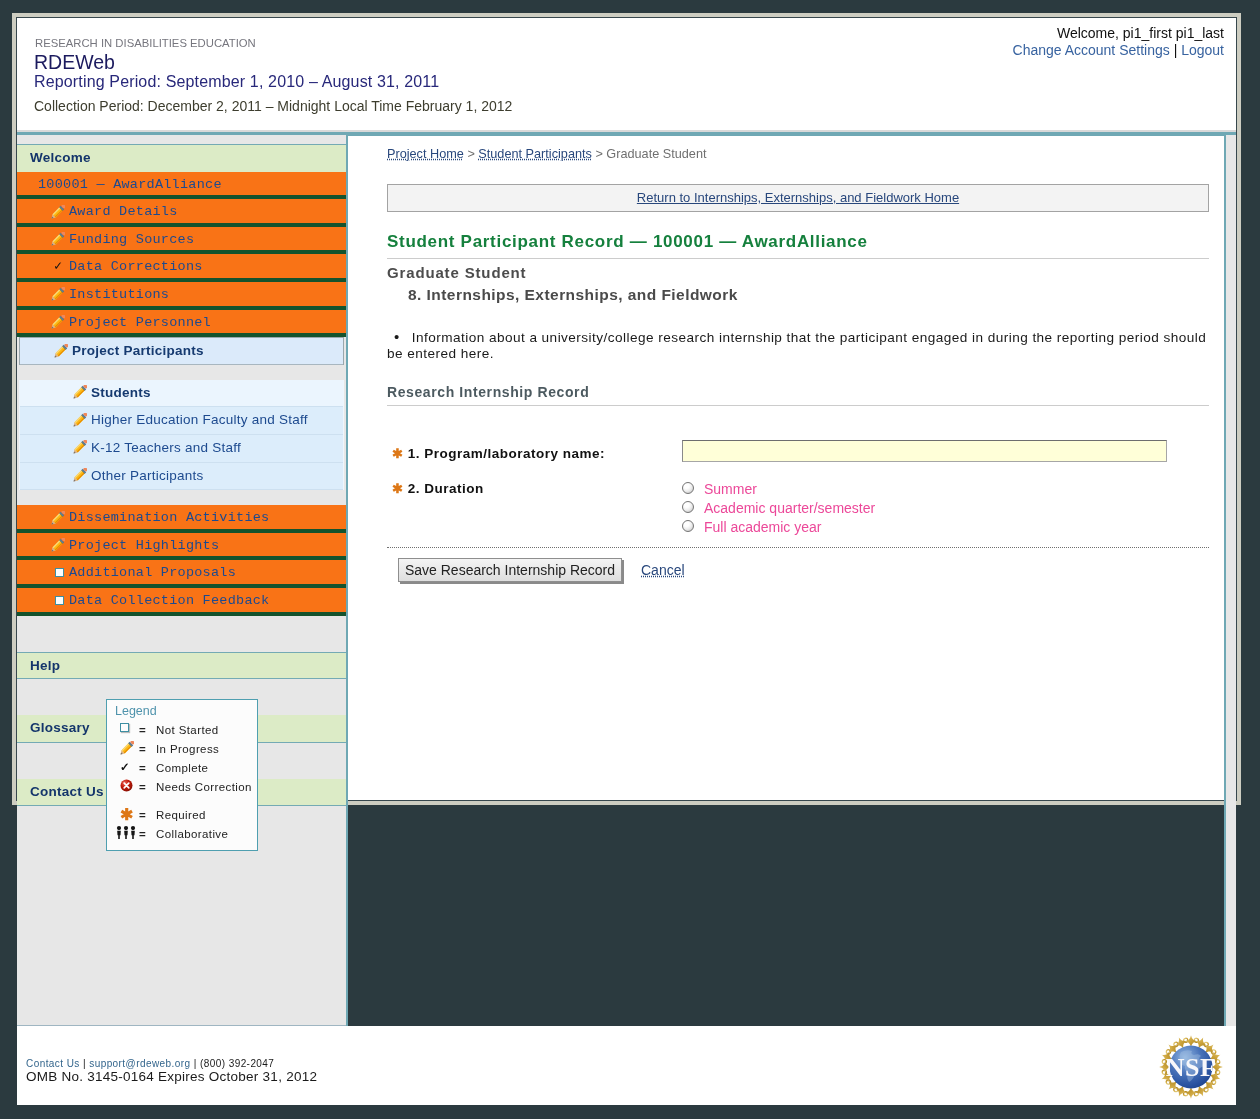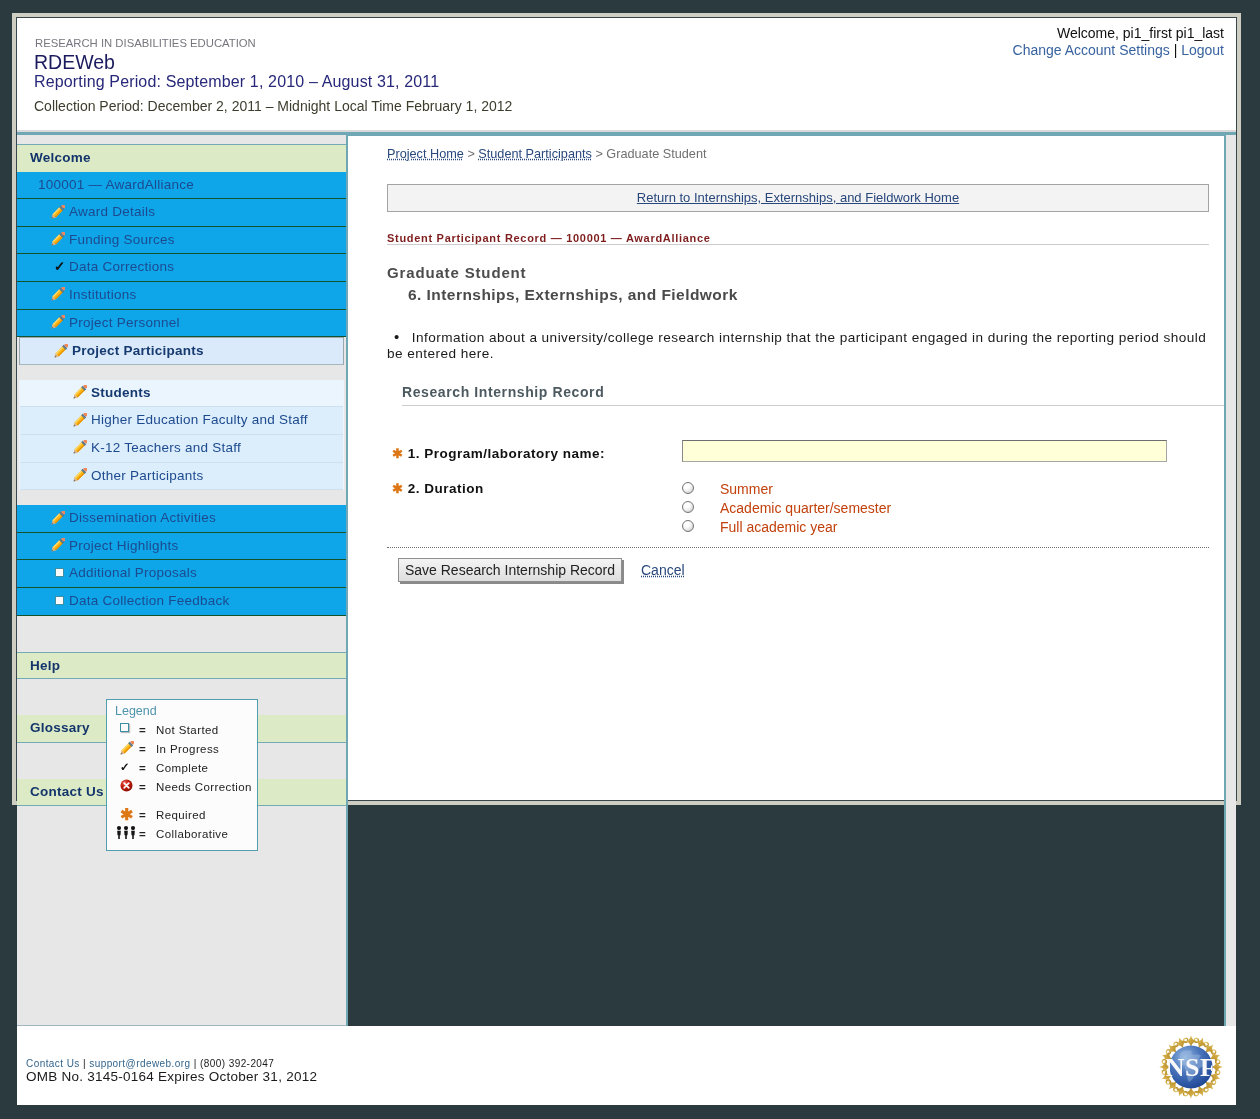--- a/index.html
+++ b/index.html
@@ -18,21 +18,21 @@
 
 .tealbar { position:absolute; left:0; top:112px; width:1219px; height:6px; background:#6fa8b4; border-top:2px solid #d9d9d9; }
 
 
 #sidebar { position:absolute; left:0; top:117px; width:329px; height:891px; background:#e7e7e7; border-bottom:1px solid #9fb6c2; }
 #sidediv { position:absolute; left:329px; top:117px; width:2px; height:891px; background:#6fa8b4; }
 #menu { position:absolute; left:0; top:9px; width:329px; }
 .mi { height:27.6px; line-height:25.5px; font-size:13.5px; letter-spacing:0.25px; position:relative; }
 .mi-green { background:#dcebc6; border-top:1px solid #74aab4; font-weight:bold; color:#14356b; padding-left:13px; }
 .mi-green2 { background:#dcebc6; border-bottom:1px solid #74aab4; font-weight:bold; color:#14356b; padding-left:13px;margin-top:36px; }
-.mi-blue { background:#0ea5e9; border-bottom:1px solid #14532d; color:#1d4a8f; }
+.mi-blue { background:#f97316; border-bottom:4px solid #14532d; color:#1d4a8f;font-family:Liberation Mono, monospace; }
 .mi-blue .txt { position:absolute; left:52px; }
 .mi .ico { position:absolute; left:34px; top:5.5px; }
 .mi .chk { position:absolute; left:37px; top:0px; font-weight:bold; color:#111; }
 .mi .box { position:absolute; left:38px; top:8px; width:9px; height:9px; border:1px solid #3e8fa3; background:#fdfdfd; }
 .grp { margin:0 2px; border:1px solid #9aa7ad; border-bottom:none; background:#dbeafa; }
 .grp .mi { height:26.6px; }
 .mi-pp { background:#dbeafa; color:#163a70; font-weight:bold; border-bottom:1px solid #a8b6bf; }
 .mi-pp .txt { position:absolute; left:52px; }
 .mi-pp .ico { position:absolute; left:34px; top:5.5px; }
 .sub { margin:15px 2px; background:#dcedfb; border-left:1px solid #eef6fd; border-right:1px solid #eef6fd; }
@@ -48,31 +48,31 @@
 .lrow .leq { position:absolute; left:32px; top:0; font-weight:bold; }
 .lrow .ltx { position:absolute; left:49px; top:0; }
 .lrow .lic { position:absolute; left:13px; top:-2px; }
 
 
 #main { position:absolute; left:331px; top:117px; width:876px; background:#fff; }
 .crumbs { position:absolute; left:39px; top:12px; font-size:12.7px; color:#707070; }
 .crumbs a { color:#28477c; text-decoration:underline; text-decoration-style:dotted; }
 .retbox { position:absolute; left:39px; top:49px; width:822px; height:28px; background:#f3f3f3; border:1px solid #a3a3a3; text-align:center; line-height:26px; font-size:13px; }
 .retbox a { color:#28477c; }
-.h1 { position:absolute; left:39px; top:97px; width:822px; font-size:11px; letter-spacing:0.7px; font-weight:bold; color:#7f1d1d; border-bottom:1px solid #cccccc; }
+.h1 { position:absolute; left:39px; top:97px; width:822px; font-size:17px; letter-spacing:0.7px; font-weight:bold; color:#15803d; padding-bottom:6px; border-bottom:1px solid #cccccc; }
 .h2 { position:absolute; left:39px; top:129px; font-size:15px; letter-spacing:0.85px; font-weight:bold; color:#4c4c4c; }
 .h3 { position:absolute; left:60px; top:151px; font-size:15.5px; letter-spacing:0.45px; font-weight:bold; color:#4a4a4a; }
 .bullet { position:absolute; left:39px; top:195px; width:840px; font-size:13.6px; letter-spacing:0.45px; color:#1a1a1a; line-height:16px; white-space:nowrap; }
-.h4 { position:absolute; left:54px; top:249px; width:822px; font-size:14px; letter-spacing:0.6px; font-weight:bold; color:#4c5a60; padding-bottom:5px; border-bottom:1px solid #cccccc; }
+.h4 { position:absolute; left:39px; top:249px; width:822px; font-size:14px; letter-spacing:0.6px; font-weight:bold; color:#4c5a60; padding-bottom:5px; border-bottom:1px solid #cccccc; }
 .ast { color:#dd7716; font-size:13px; }
 .lbl1 { position:absolute; left:44px; top:311px; font-size:13.5px; letter-spacing:0.5px; font-weight:bold; color:#111; }
 .lbl2 { position:absolute; left:44px; top:346px; font-size:13.5px; letter-spacing:0.5px; font-weight:bold; color:#111; }
 .fld { position:absolute; left:334px; top:305px; width:485px; height:22px; background:#ffffd8; border:1px solid #a6a6a6; border-top-color:#6e6e6e; border-left-color:#8a8a8a; }
 .radio { position:absolute; width:12px; height:12px; border-radius:50%; border:1px solid #7e7e7e; background:radial-gradient(circle at 36% 30%, #ffffff 25%, #ececec 55%, #cccccc 82%, #b9b9b9 100%); border-color:#757575; }
-.rlabel { position:absolute; left:372px; font-size:14px; color:#c2410c; }
+.rlabel { position:absolute; left:356px; font-size:14px; color:#ec4899; }
 .dotted { position:absolute; left:39px; top:412px; width:822px; border-top:1px dotted #707070; }
 .btn { position:absolute; left:50px; top:423px; width:224px; height:24px; background:linear-gradient(#f4f4f4,#dedede); border:1px solid #8e8e8e; box-shadow:2px 2px 0 #8a8a8a; font-size:14px; color:#222; text-align:center; line-height:22px; font-family:"Liberation Sans", sans-serif; }
 .cancel { position:absolute; left:293px; top:427px; font-size:14px; }
 .cancel a { color:#28477c; text-decoration:underline; text-decoration-style:dotted; }
 
 
 #footer { position:absolute; left:0; top:1008px; width:1219px; height:79px; background:#fff; }
 .f1 { position:absolute; left:9px; top:32px; font-size:10px; letter-spacing:0.43px; color:#1a1a1a; }
 .f1 a { color:#33658c; text-decoration:none; }
 .f2 { position:absolute; left:9px; top:43px; font-size:13.5px; letter-spacing:0.25px; color:#1a1a1a; }
@@ -352,21 +352,21 @@
   </div>
   <div id="sidediv"></div>
   <div style="position:absolute;left:1207px;top:117px;width:2px;height:891px;background:#6fa8b4"></div>
   <div style="position:absolute;left:1209px;top:117px;width:10px;height:891px;background:#e7e7e7"></div>
 
   <div id="main">
     <div class="crumbs"><a href="#">Project Home</a> &gt; <a href="#">Student Participants</a> &gt; Graduate Student</div>
     <div class="retbox"><a href="#">Return to Internships, Externships, and Fieldwork Home</a></div>
     <div class="h1">Student Participant Record — 100001 — AwardAlliance</div>
     <div class="h2">Graduate Student</div>
-    <div class="h3">6. Internships, Externships, and Fieldwork</div>
+    <div class="h3">8. Internships, Externships, and Fieldwork</div>
     <div class="bullet"><span style="display:inline-block;width:7px"></span><span style="font-size:15px;line-height:13px">•</span><span style="display:inline-block;width:12px"></span>Information about a university/college research internship that the participant engaged in during the reporting period should<br>be entered here.</div>
     <div class="h4">Research Internship Record</div>
     <div class="lbl1"><span class="ast">✱</span> <b>1. Program/laboratory name:</b></div>
     <div class="fld"></div>
     <div class="lbl2"><span class="ast">✱</span> <b>2. Duration</b></div>
     <div class="radio" style="left:334px; top:347px"></div>
         <div class="rlabel" style="top:346px">Summer</div>
     <div class="radio" style="left:334px; top:366px"></div>
         <div class="rlabel" style="top:365px">Academic quarter/semester</div>
     <div class="radio" style="left:334px; top:385px"></div>

